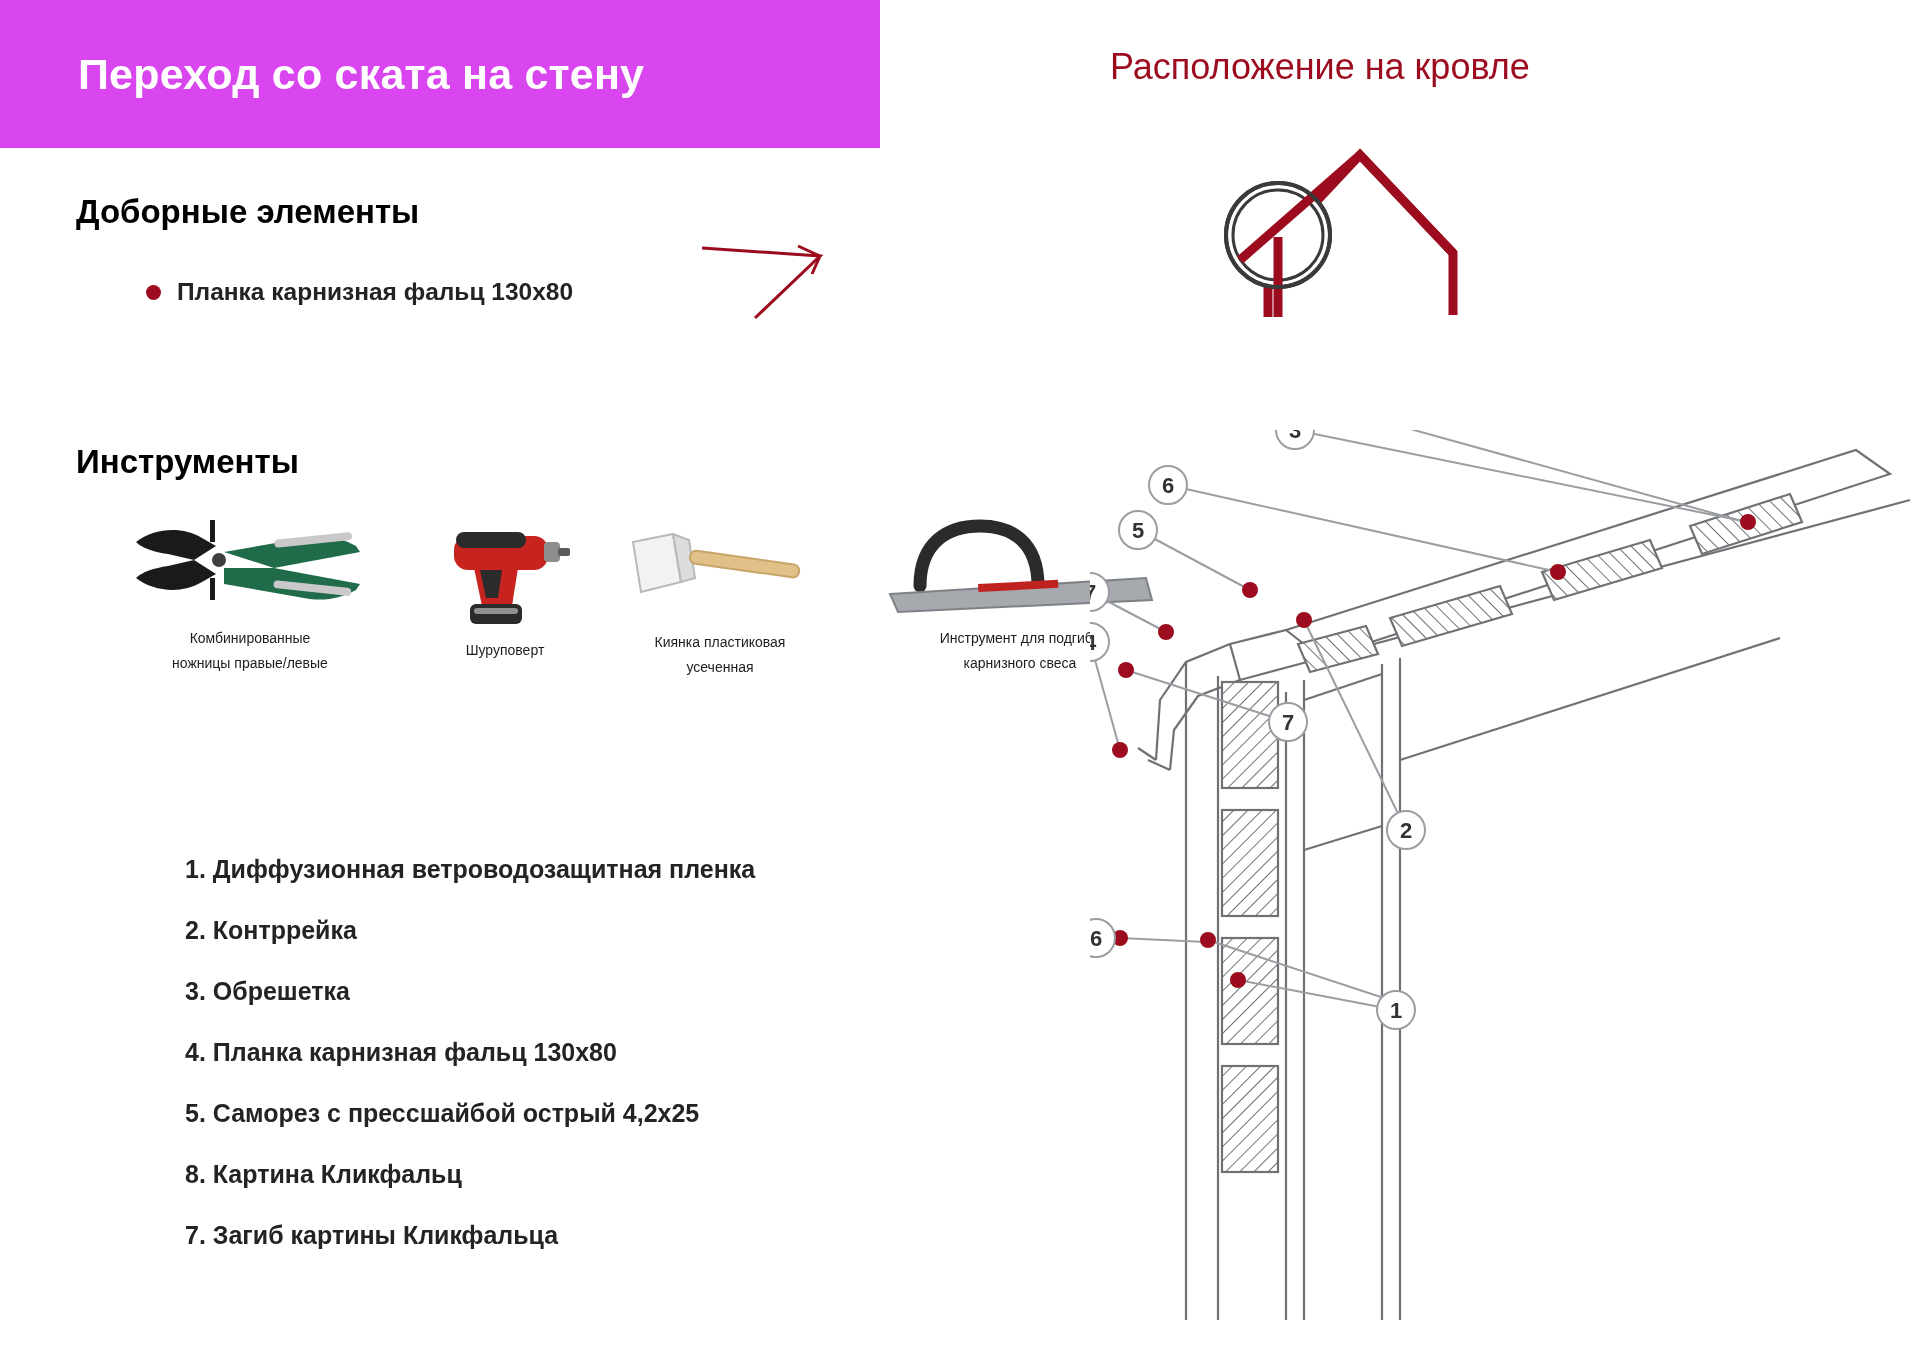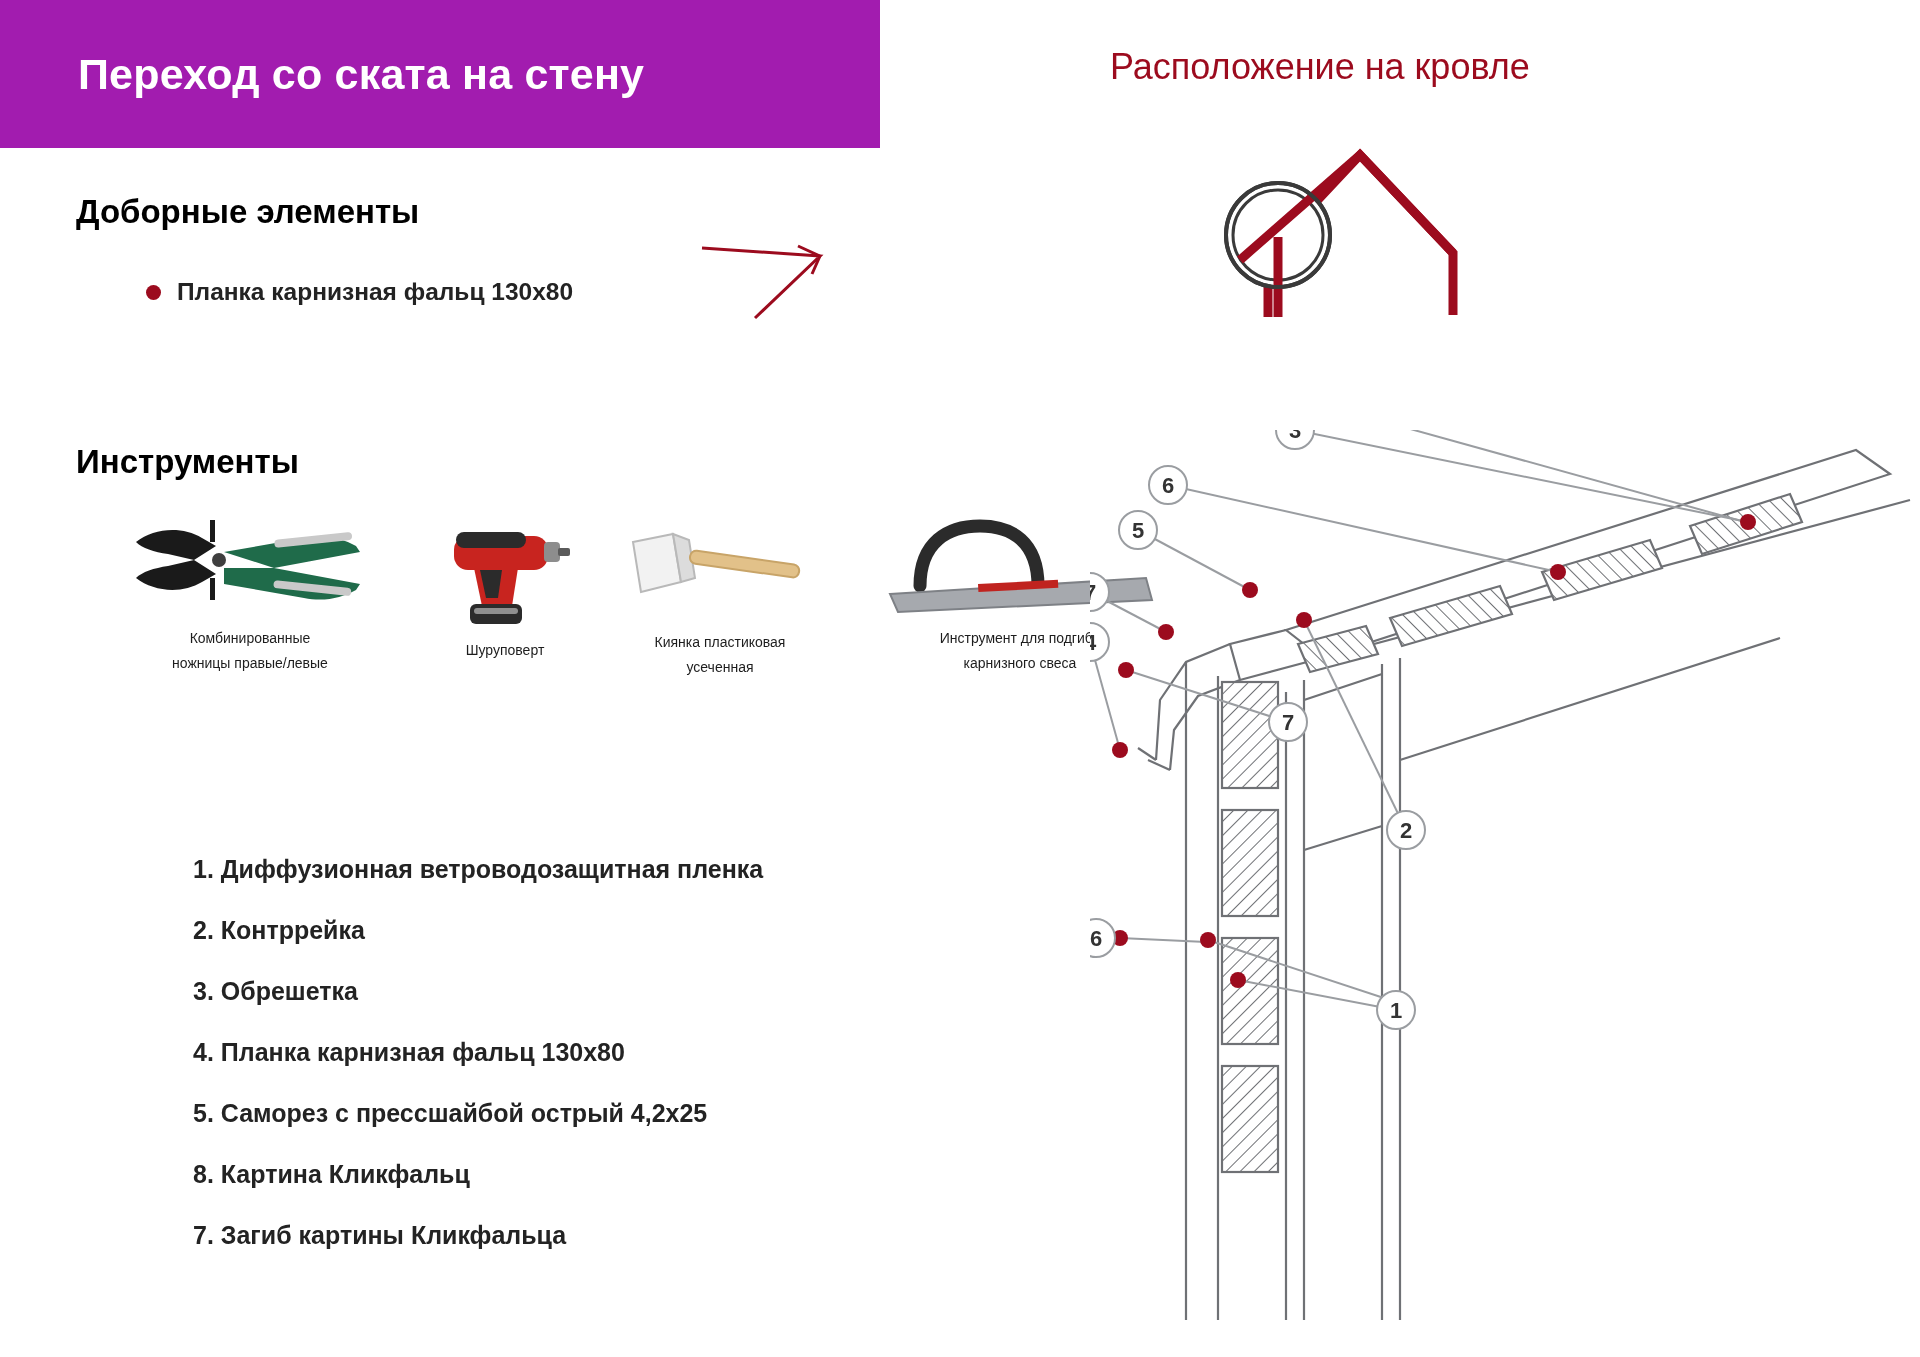--- a/index.html
+++ b/index.html
@@ -16,21 +16,21 @@
     overflow: hidden;
   }
 
   
   .title-banner {
     position: absolute;
     left: 0;
     top: 0;
     width: 880px;
     height: 148px;
-    background: #a21caf;
+    background: #d946ef;
     display: flex;
     align-items: center;
   }
   .title-banner .title-text {
     color: #ffffff;
     font-size: 43px;
     font-weight: bold;
     margin-left: 78px;
     letter-spacing: 0.2px;
   }
@@ -109,21 +109,20 @@
   #tool-2 { left: 530px; top: 4px;   width: 240px; }
   #tool-3 { left: 790px; top: 0;   width: 320px; }
   .tool-art { height: 110px; position: relative; }
 
   
   .legend {
     position: absolute;
     left: 185px;
     top: 855px;
     width: 820px;
-    margin-left: 8px;
   }
   .legend-item {
     font-size: 25px;
     font-weight: bold;
     color: #232323;
     margin-bottom: 32px;
     white-space: nowrap;
   }
 
   

